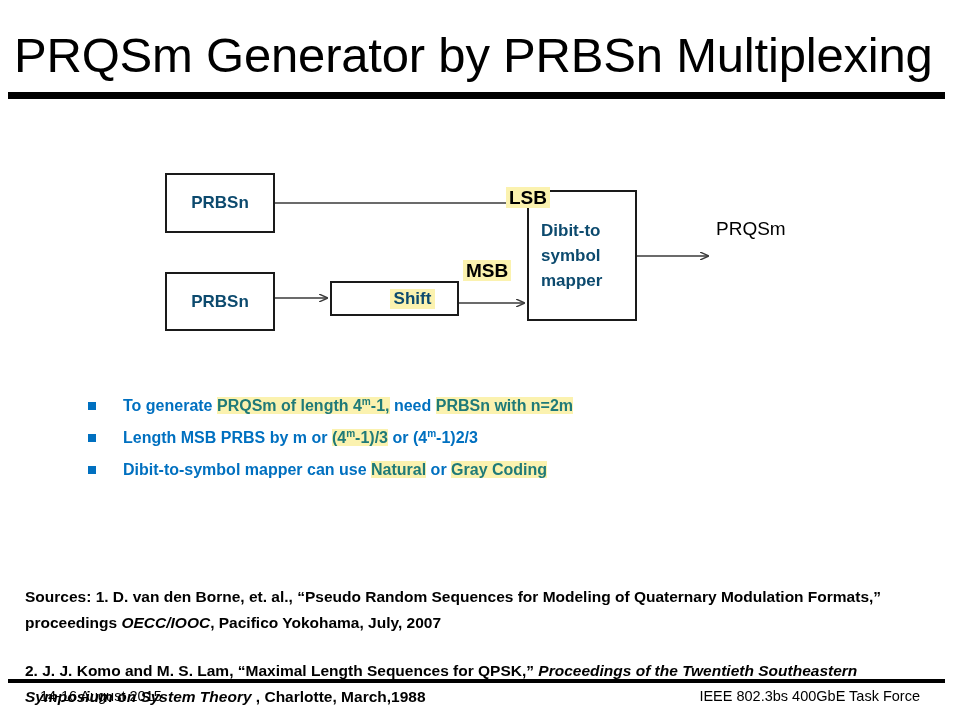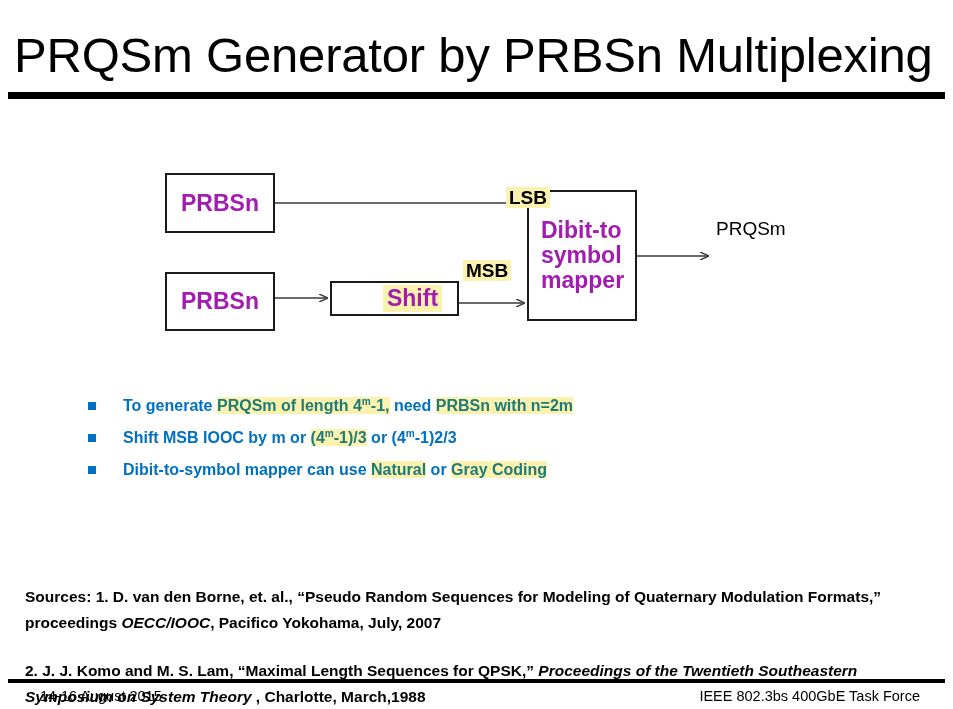--- a/index.html
+++ b/index.html
@@ -49,23 +49,23 @@
     pointer-events: none;
   }
   .dg-box {
     position: absolute;
     border: 2px solid #1a1a1a;
     background: #ffffff;
     box-sizing: border-box;
     display: flex;
     align-items: center;
     justify-content: center;
-    font-size: 23px;
-    font-weight: bold;
-    color: #a21caf;
+    font-size: 17px;
+    font-weight: bold;
+    color: #0c4a6e;
     pointer-events: auto;
   }
   #box-prbs-top  { left: 165px; top: 173px; width: 110px; height: 60px; }
   #box-prbs-bot  { left: 165px; top: 272px; width: 110px; height: 59px; }
   #box-shift     { left: 330px; top: 281px; width: 129px; height: 35px; padding-left: 36px; }
   #box-mapper    {
     left: 527px; top: 190px; width: 110px; height: 131px;
     flex-direction: column;
     justify-content: center;
     align-items: flex-start;
@@ -209,21 +209,21 @@
 
 <div id="bullets">
 
   <div class="bullet-row">
     <span class="bullet-marker"></span>
     <span class="bullet-text"><span>To generate </span><span class="hlt"><span>PRQSm of length 4</span><sup>m</sup><span>-1,</span></span><span class="plain-blue"> need </span><span class="hlt">PRBSn with n=2m</span></span>
   </div>
 
   <div class="bullet-row">
     <span class="bullet-marker"></span>
-    <span class="bullet-text"><span>Shift MSB IOOC by m or </span><span class="hlt"><span>(4</span><sup>m</sup><span>-1)/3</span></span><span> or </span><span><span>(4</span><sup>m</sup><span>-1)2/3</span></span></span>
+    <span class="bullet-text"><span>Length MSB PRBS by m or </span><span class="hlt"><span>(4</span><sup>m</sup><span>-1)/3</span></span><span> or </span><span><span>(4</span><sup>m</sup><span>-1)2/3</span></span></span>
   </div>
 
   <div class="bullet-row">
     <span class="bullet-marker"></span>
     <span class="bullet-text"><span>Dibit-to-symbol mapper can use </span><span class="hlt">Natural</span><span> or </span><span class="hlt">Gray Coding</span></span>
   </div>
 
 </div>
 
 <div id="sources">

